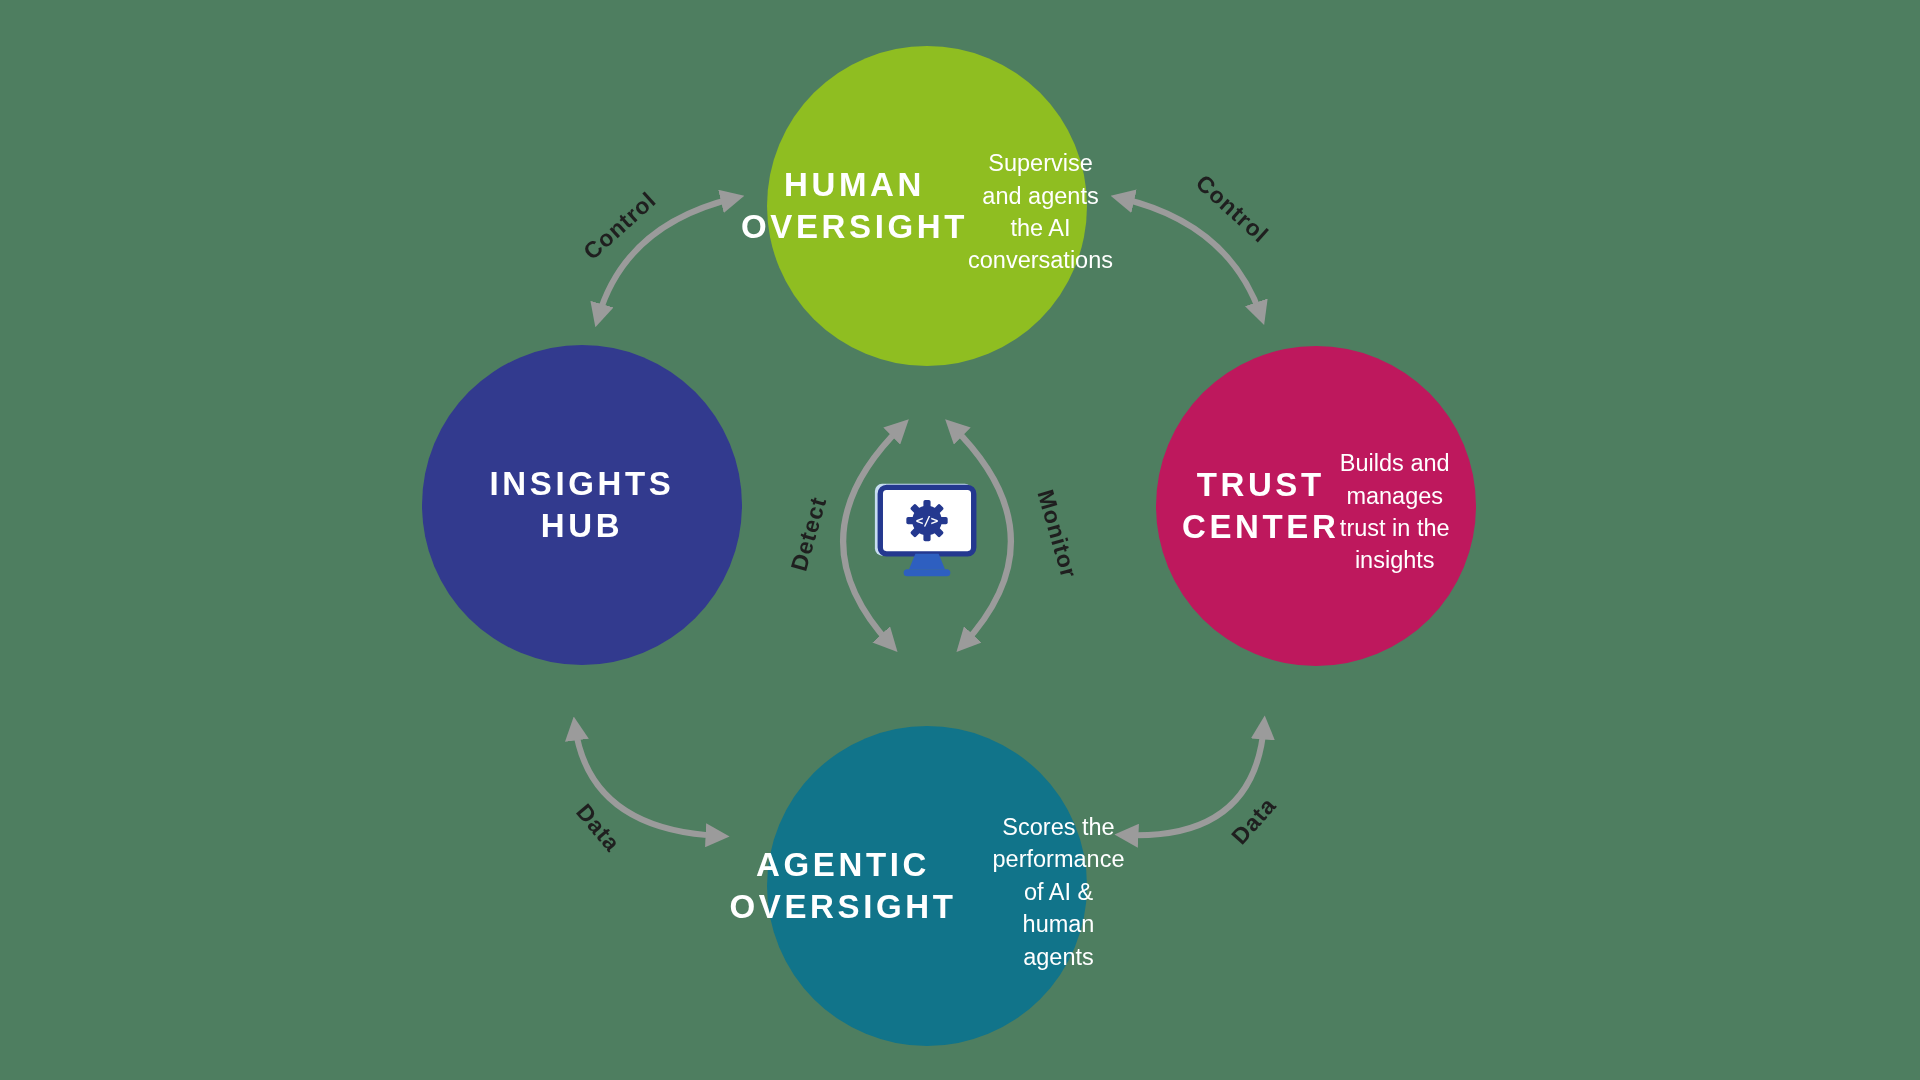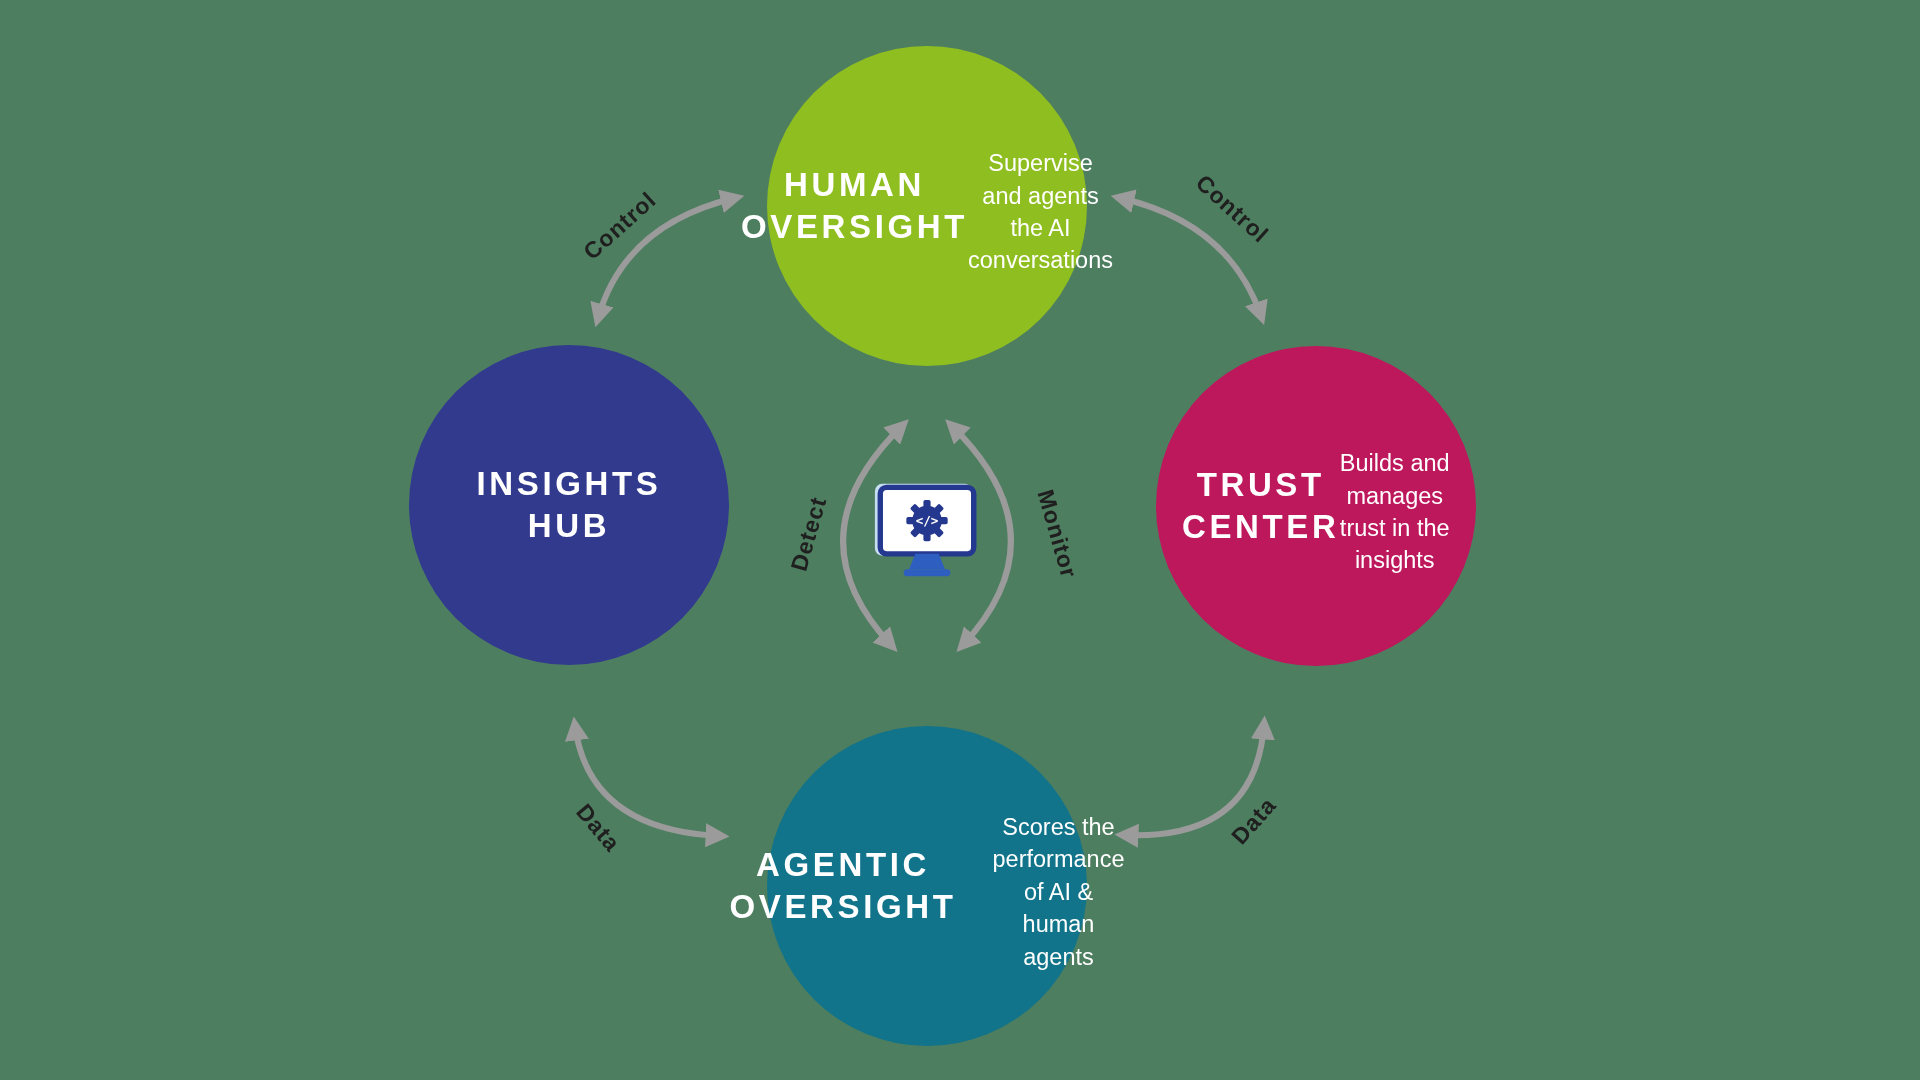--- a/index.html
+++ b/index.html
@@ -38,21 +38,21 @@
   }
   .node-desc {
     margin-top: 12px;
     font-size: 23.5px;
     line-height: 1.38;
     white-space: pre-line;
   }
   .node-human    { left: 767px;  top: 46px; }
   .node-trust    { left: 1156px; top: 346px; }
   .node-agentic  { left: 767px;  top: 726px; gap: 36px; }
-  .node-insights { left: 409px;  top: 345px; }
+  .node-insights { left: 422px;  top: 345px; }
 
   
   .arrows {
     position: absolute;
     left: 0; top: 0;
     width: 1920px;
     height: 1080px;
     z-index: 1;
     pointer-events: none;
   }

